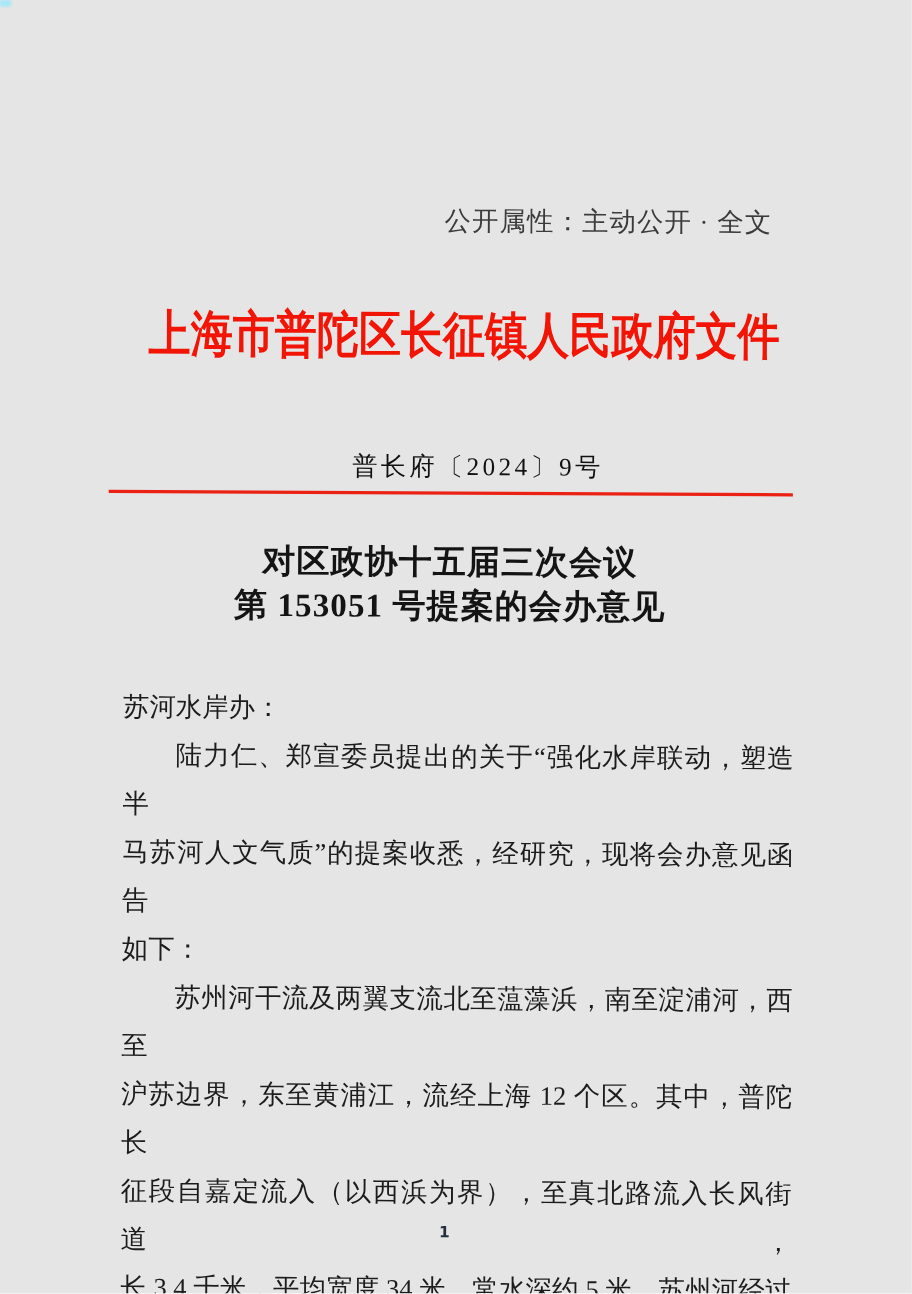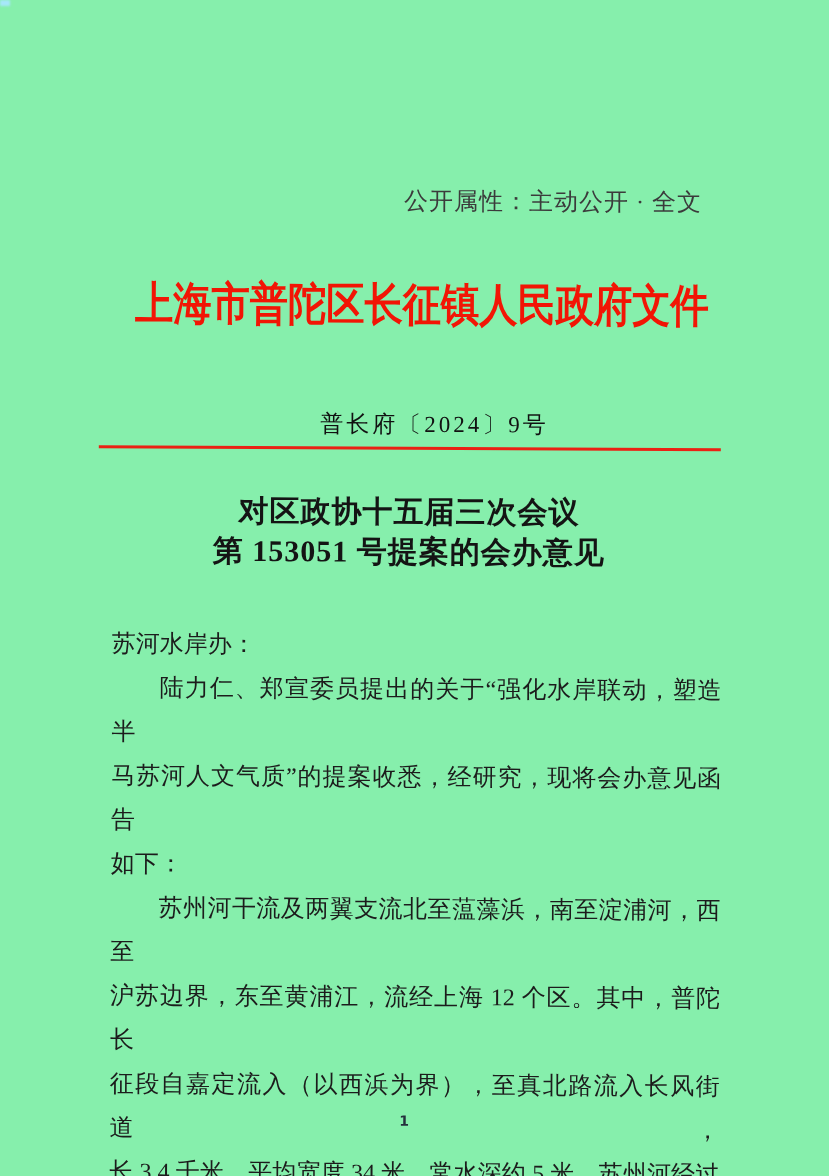--- a/index.html
+++ b/index.html
@@ -1,17 +1,17 @@
 <!DOCTYPE html>
 <html style="--red: #F21505; --divider: #EB2114; --ink: #1C1C1C; --muted: #3B3B3B; --footer: #25303D; --mark: #A6E7F9;"><head>
 <meta charset="utf-8">
 <style>
   html,body{margin:0;padding:0;background:#ffffff;}
   .page{
-    position:relative;width:829px;height:1176px;background:#86efac;
+    position:relative;width:829px;height:1176px;background:#e5e5e5;
     overflow:hidden;font-family:"Liberation Serif","DejaVu Serif",serif;
     color:var(--ink,#1c1c1c);
   }
   
   .skew{position:absolute;left:0;top:0;width:100%;height:100%;
     transform:rotate(0.28deg);transform-origin:40px 0;}
   .corner-mark{
     position:absolute;left:0;top:0;width:10px;height:6px;
     background:var(--mark,#a6e7f9);filter:blur(1px);
   }

